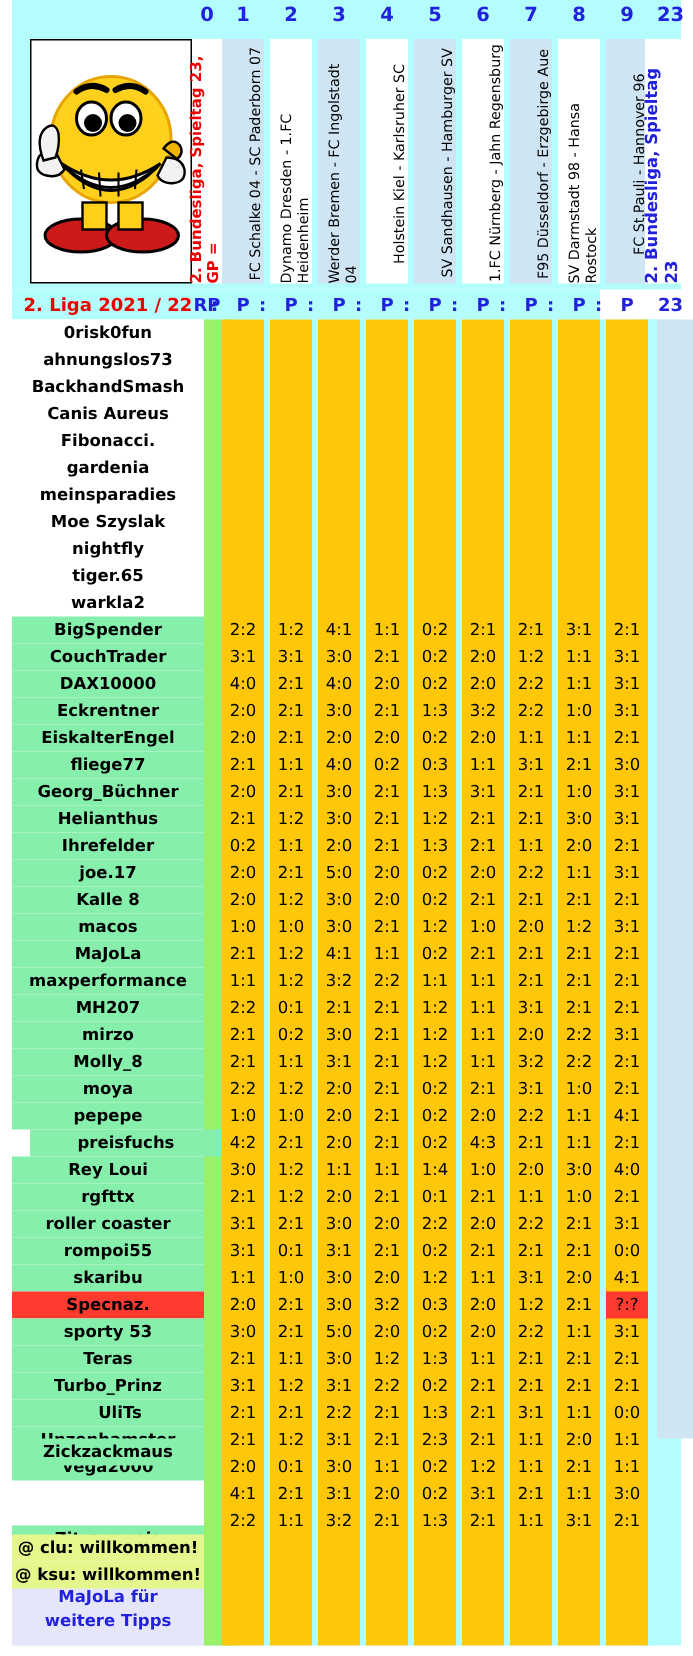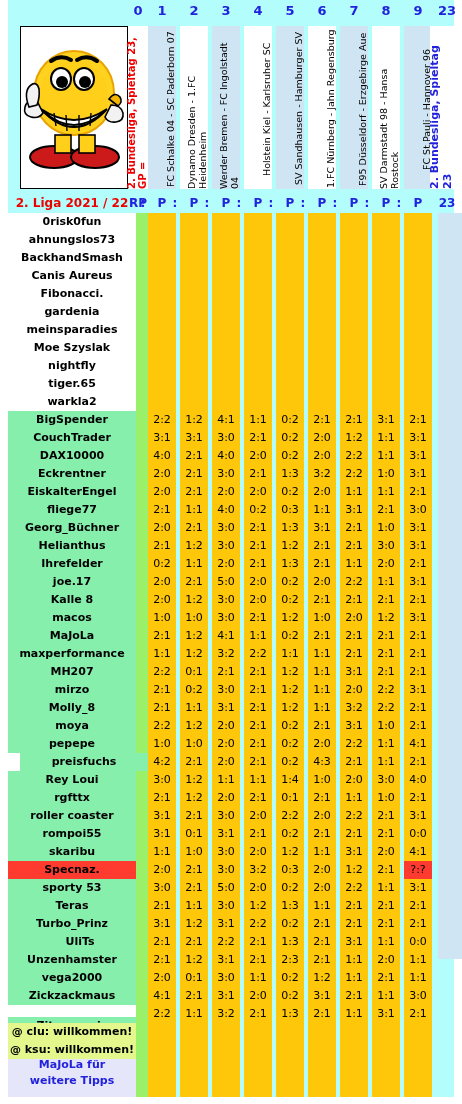--- a/index.html
+++ b/index.html
@@ -39,21 +39,21 @@
     padding-bottom:3px;box-sizing:border-box;
     letter-spacing:0px;
   }
   .vcol.tint{background:#cfe5f3;}
   .vcol.white{background:#ffffff;}
   .vcol.gp{color:#ee0000;font-weight:bold;font-size:10px;background:#ffffff;}
   .vcol.right{color:#2222dd;font-weight:bold;font-size:11px;background:#ffffff;}
 
   
   .rprow{
-    position:absolute;left:8px;top:193px;width:446px;height:20px;
+    position:absolute;left:8px;top:193px;width:392px;height:20px;
     background:#b3fdfd;
   }
   .rprow .title{
     position:absolute;left:0;top:3px;width:128px;text-align:center;
     font-size:12px;font-weight:bold;color:#ee0000;
   }
   .rprow .cellh{
     position:absolute;top:3px;width:28px;text-align:center;
     font-size:12px;font-weight:bold;color:#2222dd;
   }
@@ -540,21 +540,21 @@
       <div class="rowname tint" style="top: 756px;">vega2000</div>
       <div class="cell" style="left: 140px; top: 756px;">2:0</div>
       <div class="cell" style="left: 172px; top: 756px;">0:1</div>
       <div class="cell" style="left: 204px; top: 756px;">3:0</div>
       <div class="cell" style="left: 236px; top: 756px;">1:1</div>
       <div class="cell" style="left: 268px; top: 756px;">0:2</div>
       <div class="cell" style="left: 300px; top: 756px;">1:2</div>
       <div class="cell" style="left: 332px; top: 756px;">1:1</div>
       <div class="cell" style="left: 364px; top: 756px;">2:1</div>
       <div class="cell" style="left: 396px; top: 756px;">1:1</div>
-      <div class="rowname tint" style="top: 774px;">Zickzackmaus</div>
+      <div class="rowname tint" style="top: 746px;">Zickzackmaus</div>
       <div class="cell" style="left: 140px; top: 774px;">4:1</div>
       <div class="cell" style="left: 172px; top: 774px;">2:1</div>
       <div class="cell" style="left: 204px; top: 774px;">3:1</div>
       <div class="cell" style="left: 236px; top: 774px;">2:0</div>
       <div class="cell" style="left: 268px; top: 774px;">0:2</div>
       <div class="cell" style="left: 300px; top: 774px;">3:1</div>
       <div class="cell" style="left: 332px; top: 774px;">2:1</div>
       <div class="cell" style="left: 364px; top: 774px;">1:1</div>
       <div class="cell" style="left: 396px; top: 774px;">3:0</div>
       <div class="rowname tint" style="top: 792px; margin-top: 12px;">Zitroneneis</div>

